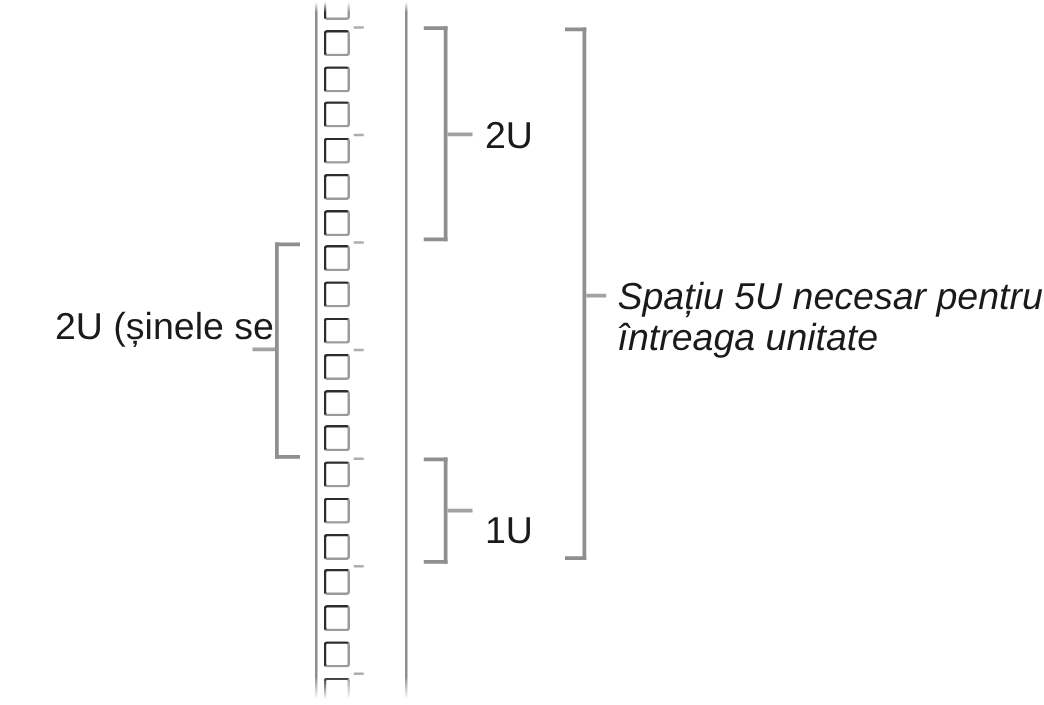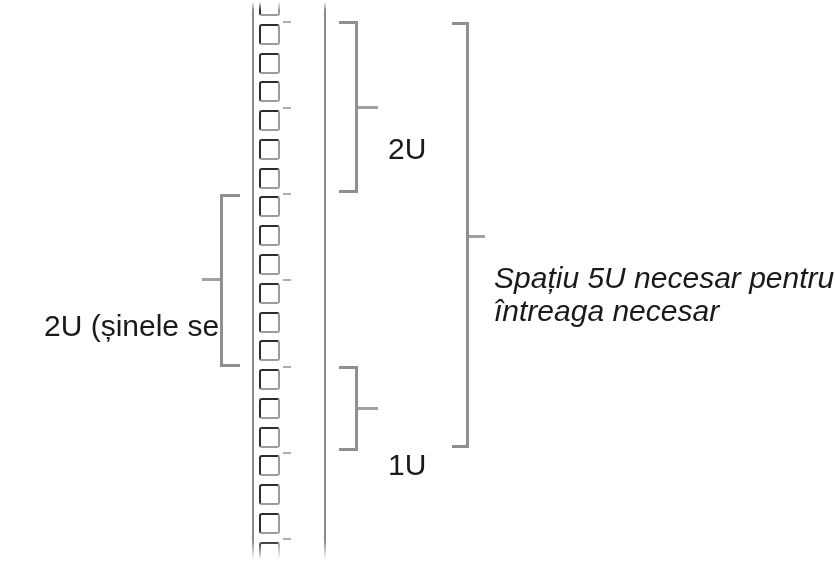--- a/index.html
+++ b/index.html
@@ -76,22 +76,22 @@
   .bracket-left .mid-tick { left: 0; top: 84px; width: 18px; height: 3px; }
 
   
   .bracket-5u { left: 452px; top: 22px; width: 33px; height: 426px; }
   .bracket-5u .spine { left: 14px; top: 0; width: 3px; height: 100%; }
   .bracket-5u .arm-top { left: 0; top: 0; width: 17px; height: 3px; }
   .bracket-5u .arm-bottom { left: 0; bottom: 0; width: 17px; height: 3px; }
   .bracket-5u .mid-tick { left: 17px; top: 213px; width: 16px; height: 3px; }
 
   
-  .label { position: absolute; white-space: nowrap; margin-top: 40px; }
-  .label-left  { left: 0; top: 269px; width: 217px; text-align: center; padding-left: 44px; }
+  .label { position: absolute; white-space: nowrap; }
+  .label-left  { left: 0; top: 245px; width: 217px; text-align: center; padding-left: 44px; }
   .label-2u    { left: 388px; top: 92px; }
   .label-1u    { left: 388px; top: 408px; }
   .label-right { left: 494px; top: 221px; text-align: left; font-style: italic; }
 </style>
 </head>
 <body>
 
 <div class="figure">
 
   <div class="rail-line rail-line-left"></div>
@@ -158,16 +158,16 @@
   <div class="label label-1u">1U</div>
 
   <div class="bracket bracket-5u">
     <div class="bracket-part spine"></div>
     <div class="bracket-part arm-top"></div>
     <div class="bracket-part arm-bottom"></div>
     <div class="leader-part mid-tick"></div>
   </div>
   <div class="label label-right">
     <div>Spațiu 5U necesar pentru</div>
-    <div>întreaga necesar</div>
+    <div>întreaga unitate</div>
   </div>
 
 </div>
 
 </body></html>

